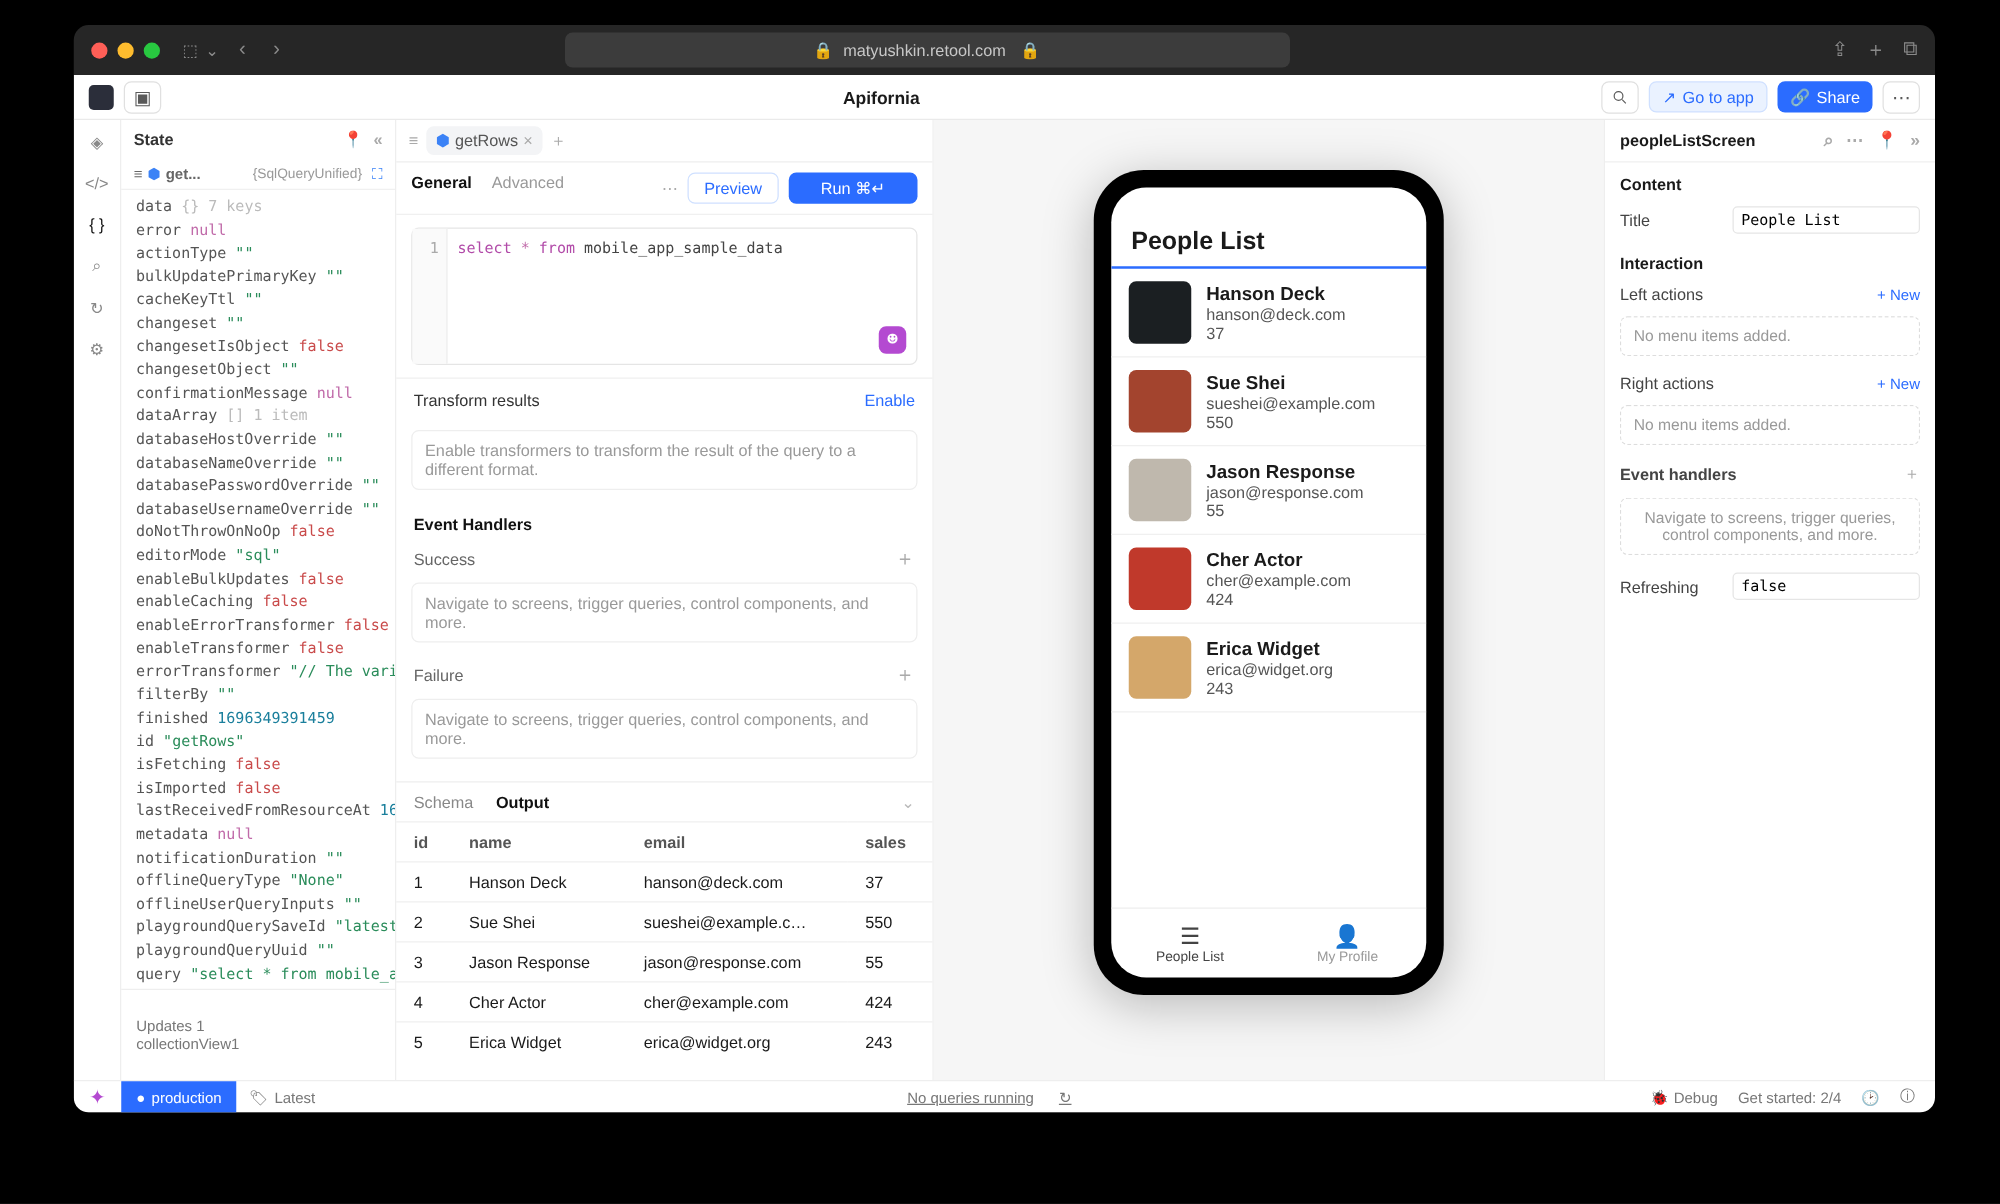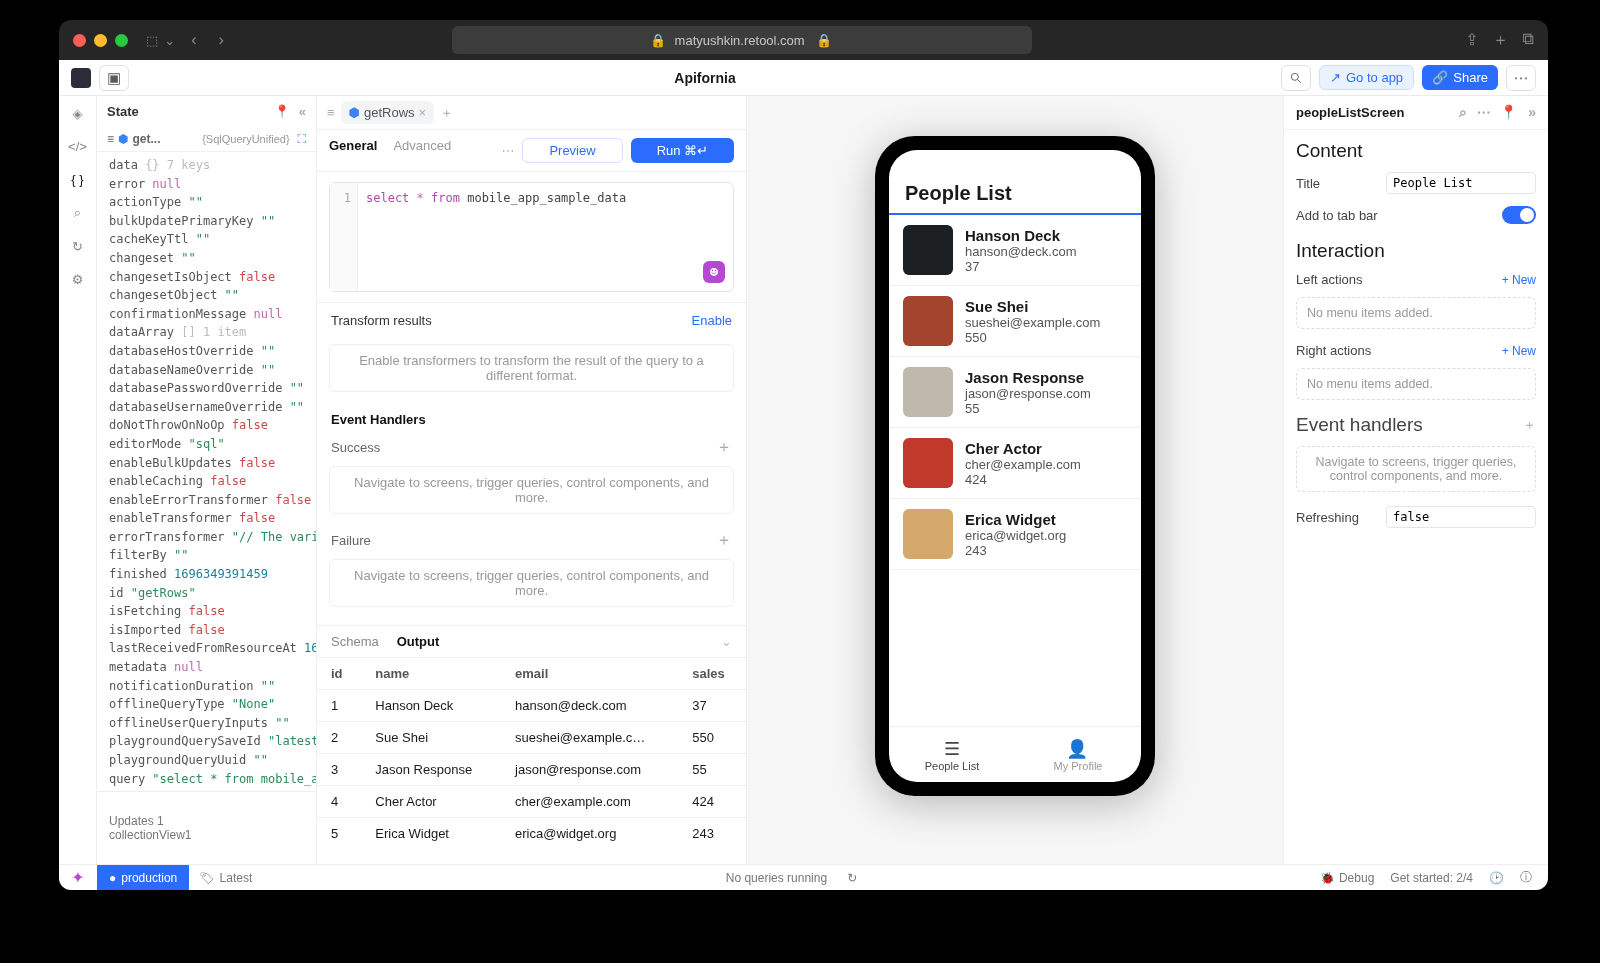--- a/index.html
+++ b/index.html
@@ -40,27 +40,27 @@
 .vcom { color:#bbb; }
 .lp-foot { border-top:1px solid #eee; padding:22px 12px; font-size:12px; color:#777; }
 
 .center { width:430px; border-right:1px solid #eee; display:flex; flex-direction:column; min-height:0; }
 .tabs { height:34px; display:flex; align-items:center; padding:0 10px; gap:6px; border-bottom:1px solid #eee; font-size:13px; color:#555; }
 .tab { display:flex; align-items:center; gap:4px; padding:4px 8px; border-radius:6px; background:#f3f4f6; }
 .tab .x { color:#aaa; }
 .subtabs { display:flex; align-items:flex-start; padding:8px 12px; gap:16px; border-bottom:1px solid #f0f0f0; font-size:13px; }
 .subtabs .act { font-weight:600; color:#111; }
 .subtabs .right { margin-left:auto; display:flex; gap:8px; align-items:center; }
-.previewbtn { color:#2b6cff; padding:4px 26px; border:1px solid #cfe0ff; border-radius:6px; font-size:13px; }
+.previewbtn { color:#2b6cff; padding:4px 12px; border:1px solid #cfe0ff; border-radius:6px; font-size:13px; }
 .runbtn { background:#2b6cff; color:#fff; padding:5px 26px; border-radius:6px; font-size:13px; display:flex; gap:4px; align-items:center; }
 .sqlbox { margin:10px 12px; border:1px solid #e5e5e5; border-radius:6px; height:110px; position:relative; font-family:SFMono-Regular,Consolas,Menlo,monospace; font-size:12px; padding:8px 8px 8px 36px; color:#444; }
 .gutter { position:absolute; left:0; top:0; bottom:0; width:28px; background:#fafafa; color:#aaa; text-align:right; padding:8px 6px 0 0; border-right:1px solid #eee; }
 .row { display:flex; align-items:center; padding:10px 14px; font-size:13px; color:#333; border-top:1px solid #f0f0f0; }
 .row .link { margin-left:auto; color:#2b6cff; font-size:13px; }
-.hint { margin:6px 12px 10px; border:1px solid #eee; border-radius:6px; padding:8px 20px; color:#999; font-size:13px; text-align:center; }
+.hint { margin:6px 12px 10px; border:1px solid #eee; border-radius:6px; padding:8px 10px; color:#999; font-size:13px; }
 .sech { font-weight:600; font-size:13px; padding:10px 14px 4px; color:#111; }
 .subrow { display:flex; align-items:center; padding:6px 14px 2px; font-size:13px; color:#666; }
 .subrow .plus { margin-left:auto; color:#aaa; font-size:16px; }
 .output { border-top:1px solid #eee; margin-top:8px; }
 .otabs { display:flex; gap:18px; padding:8px 14px; font-size:13px; color:#888; }
 .otabs .on { color:#111; font-weight:600; }
 .tbl { width:100%; border-collapse:collapse; font-size:13px; }
 .tbl th,.tbl td { text-align:left; padding:8px 14px; border-top:1px solid #f0f0f0; }
 .tbl th { font-weight:600; color:#555; }
 .canvas { flex:1; background:#f6f6f6; display:flex; justify-content:center; align-items:flex-start; }
@@ -73,33 +73,33 @@
 .avatar { width:50px; height:50px; border-radius:6px; }
 .pl-name { font-weight:600; font-size:15px; }
 .pl-email { color:#555; font-size:13px; }
 .pl-sales { color:#555; font-size:13px; }
 .ph-tabs { margin-top:auto; height:56px; border-top:1px solid #eee; display:flex; }
 .ph-tab { flex:1; display:flex; flex-direction:column; align-items:center; justify-content:center; font-size:11px; color:#444; }
 
 .insp { width:265px; border-left:1px solid #eee; display:flex; flex-direction:column; padding-bottom:10px; }
 .ih { display:flex; align-items:center; padding:8px 12px; font-weight:600; border-bottom:1px solid #f0f0f0; font-size:13px; }
 .ih .r { margin-left:auto; display:flex; gap:10px; color:#aaa; font-size:14px; }
-.isect { font-weight:400; font-size:19px; padding:10px 12px 4px; }
+.isect { font-weight:700; font-size:13px; padding:10px 12px 4px; }
 .irow { display:flex; align-items:center; padding:6px 12px; font-size:13px; color:#444; }
 .irow input[type=text]{ margin-left:auto; width:150px; border:1px solid #e5e5e5; border-radius:4px; padding:3px 6px; font-family:SFMono-Regular,Consolas,Menlo,monospace; font-size:12px; }
 .toggle { margin-left:auto; width:34px; height:18px; background:#2b6cff; border-radius:10px; position:relative; }
 .toggle::after { content:""; position:absolute; right:2px; top:2px; width:14px; height:14px; background:#fff; border-radius:50%; }
 .ilink { color:#2b6cff; font-size:12px; }
 .ibox { margin:4px 12px 8px; border:1px dashed #ddd; border-radius:6px; padding:8px 10px; color:#999; font-size:12.5px; }
 .kw { color:#b14aa8; }
 .star { color:#c06aa9; }
 
 .status { height:26px; border-top:1px solid #eee; display:flex; align-items:center; font-size:12px; color:#777; }
 .env { background:#2b6cff; color:#fff; padding:0 12px; height:100%; display:flex; align-items:center; gap:5px; }
-.stat-mid { margin:0 auto; display:flex; gap:20px; align-items:center; }
+.stat-mid { margin:0 auto; display:flex; gap:20px; align-items:center;text-decoration:underline; }
 .stat-r { display:flex; gap:16px; align-items:center; padding-right:16px; }
 svg { display:block; }
 .ic14 { width:14px; height:14px; fill:none; stroke:currentColor; stroke-width:1.6; }
 </style>
 </head>
 <body>
 
 <div class="mac">
   <div class="titlebar">
     <div class="traffic">
@@ -378,24 +378,20 @@
             <span>⋯</span>
             <span>📍</span>
             <span>»</span>
           </div>
         </div>
         <div class="isect">Content</div>
         <div class="irow">
           <span>Title</span>
           <input type="text" value="People List" style="">
         </div>
-        <div class="irow">
-          <span>Add to tab bar</span>
-          <div class="toggle"></div>
-        </div>
         <div class="isect">Interaction</div>
         <div class="irow">
           <span>Left actions</span>
           <span class="ilink" style="margin-left:auto">+ New</span>
         </div>
         <div class="ibox">No menu items added.</div>
         <div class="irow">
           <span>Right actions</span>
           <span class="ilink" style="margin-left:auto">+ New</span>
         </div>

